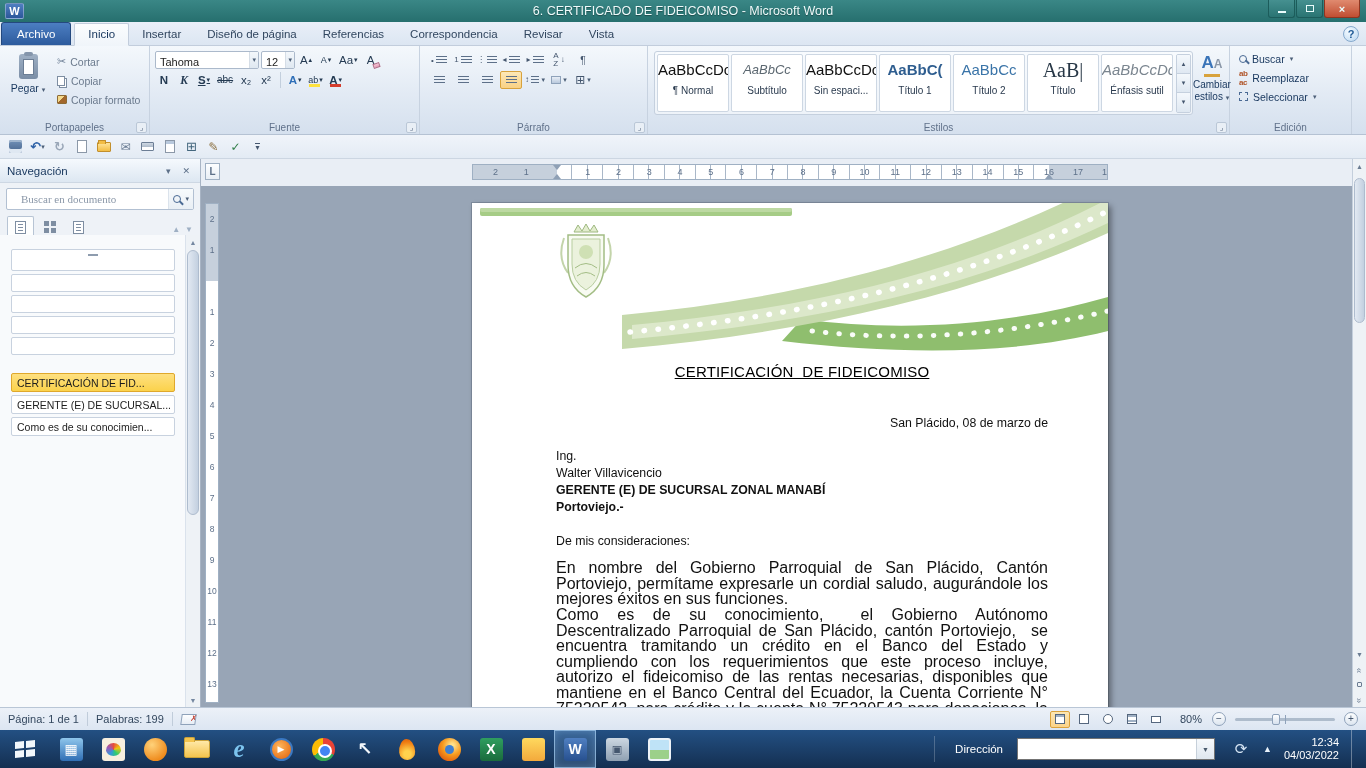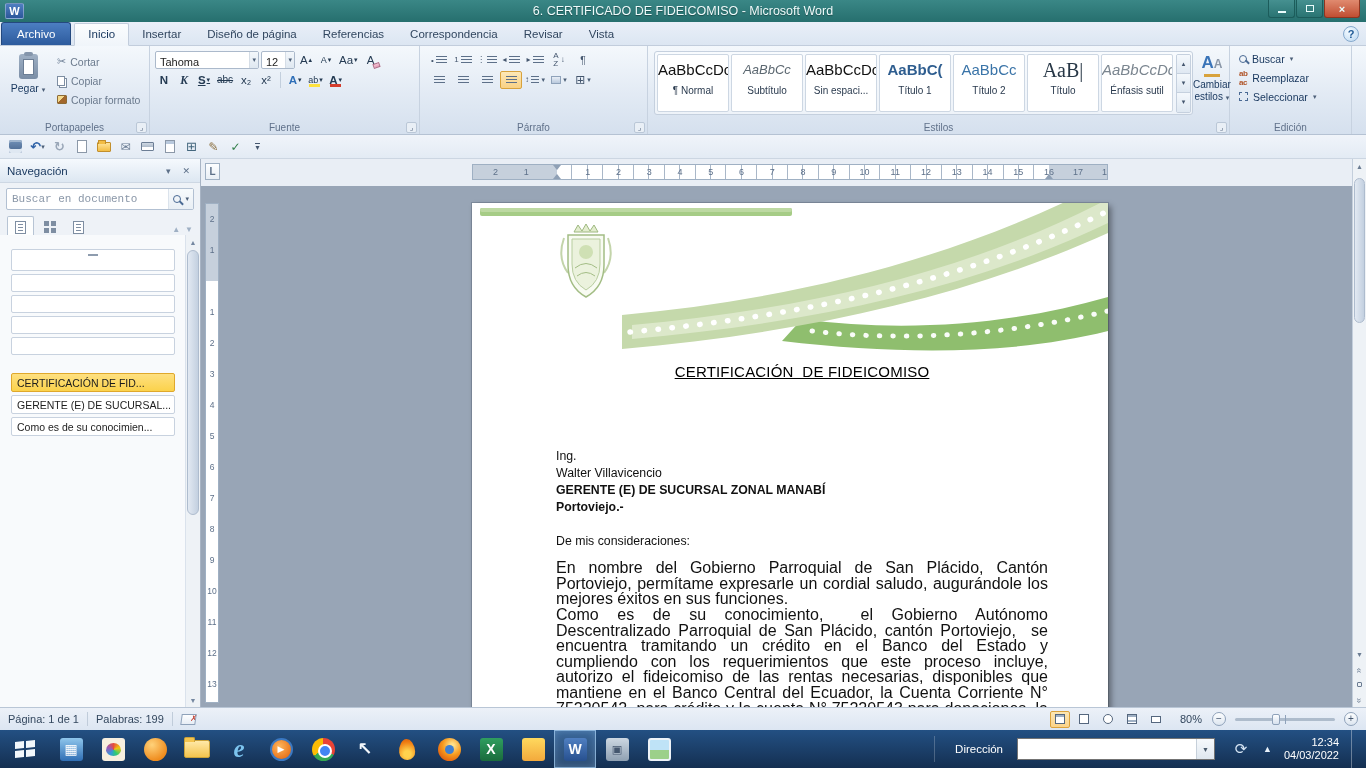--- a/index.html
+++ b/index.html
@@ -125,21 +125,21 @@
   .qi-more{font-size:8px;color:#44566e;border-top:1.5px solid #44566e;padding-top:1px;line-height:6px}
 
   
   .navpane{position:absolute;left:0;top:159px;width:201px;bottom:61px;background:#eef2f7;border-right:1px solid #a8b4c4;z-index:30}
   .navhead{height:24px;display:flex;align-items:center;padding:0 7px;gap:6px;
     background:linear-gradient(#f5f9fd,#dde7f2);border-bottom:1px solid #cdd7e3;font-size:11.5px;color:#17365d}
   .navhead .sp{margin-left:auto}
   .nh-btn{font-size:9px;color:#5d7089;padding:1px 3px}
   .navsearch{margin:5px 6px 4px;height:22px;background:#fff;border:1px solid #b2c0d2;border-radius:2px;
     display:flex;align-items:center;position:relative}
-  .navsearch input{border:none;outline:none;flex:1;font-size:11px;color:#333;padding-left:5px;font-family:Liberation Mono, monospace;background:transparent}
+  .navsearch input{border:none;outline:none;flex:1;font-size:11px;color:#333;padding-left:14px;font-family:Liberation Serif, serif;background:transparent}
   .navsearch input::placeholder{color:#8a97a8}
   .ns-right{display:flex;align-items:center;height:100%;border-left:1px solid #dbe3ec;padding:0 4px;gap:4px;
     background:linear-gradient(#f7fafc,#e9eff5)}
   .navtabs{display:flex;align-items:flex-end;height:25px;border-bottom:1px solid #cdd7e3;padding:0 7px;gap:2px;background:#eef2f7}
   .ntab{width:27px;height:22px;display:flex;align-items:center;justify-content:center;border:1px solid transparent}
   .ntab.active{background:#fdfefe;border-color:#b7c4d4;border-bottom-color:#fdfefe;border-radius:2px 2px 0 0}
   .ti-doc{width:11px;height:13px;background:#fff;border:1px solid #7e8ea2;
     box-shadow:inset 0 -2px 0 #fff;position:relative}
   .ti-doc::after{content:"";position:absolute;left:2px;top:2px;right:2px;height:8px;
     background:repeating-linear-gradient(to bottom,#7e8ea2 0 1px,transparent 1px 3px)}
@@ -675,20 +675,21 @@
         <path d="M54,17 q7,20 -4,35" stroke="#c3d4aa" fill="none" stroke-width="2"></path>
         <path d="M14,14 h36 v30 q0,22 -18,32 q-18,-10 -18,-32 Z" fill="#f8fbf2" stroke="#a3bd85" stroke-width="1.5"></path>
         <path d="M18,18 h28 v25 q0,18 -14,26 q-14,-8 -14,-26 Z" fill="#ebf2dd" stroke="#b8cda0"></path>
         <circle cx="32" cy="31" r="7" fill="#cfe0b4"></circle>
         <path d="M21,47 q11,-9 22,0" stroke="#a3bd85" fill="none"></path>
         <path d="M23,55 q9,-7 18,0" stroke="#a3bd85" fill="none"></path>
       </svg>
 
 
       <div class="doctitle">CERTIFICACIÓN  DE FIDEICOMISO</div>
+      <div class="docdate">San Plácido, 08 de marzo de</div>
       <div class="docaddr">
         <div>Ing.</div>
         <div>Walter Villavicencio</div>
         <div class="bold">GERENTE (E) DE SUCURSAL ZONAL MANABÍ</div>
         <div class="bold">Portoviejo.-</div>
       </div>
       <div class="docsal">De mis consideraciones:</div>
       <div class="docpara p1">En nombre del Gobierno Parroquial de San Plácido, Cantón Portoviejo, permítame expresarle un cordial saludo, augurándole los mejores éxitos en sus funciones.</div>
       <div class="docpara p2">Como es de su conocimiento,  el Gobierno Autónomo Descentralizado Parroquial de San Plácido, cantón Portoviejo,  se encuentra tramitando un crédito en el Banco del Estado y cumpliendo con los requerimientos que este proceso incluye,   autorizo el fideicomiso de las rentas necesarias, disponibles que  mantiene en el Banco Central del Ecuador, la Cuenta Corriente N° 75220542, para crédito y la cuenta N° 75220543 para donaciones, la misma que la Junta Parroquial en  sesión del día 31 de mayo de 2017,  resolvió comprometer para el crédito solicitado ante el Banco del Estado</div>
     </div>

